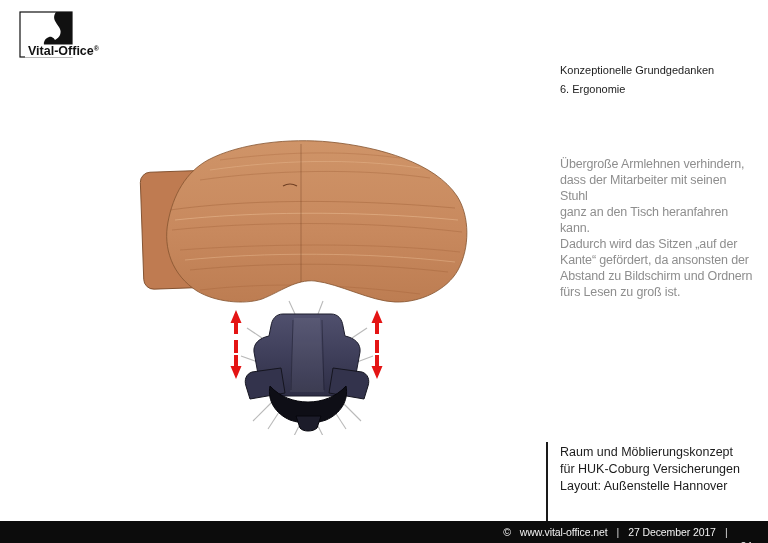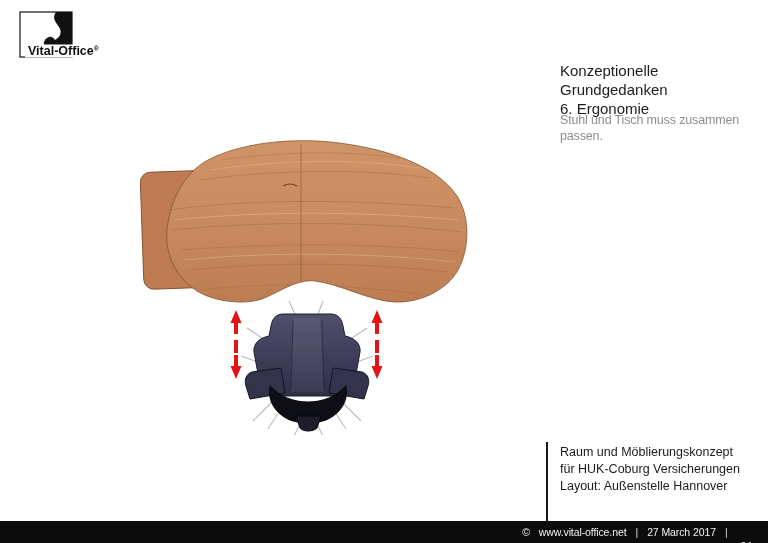--- a/index.html
+++ b/index.html
@@ -7,21 +7,21 @@
     position:relative;width:768px;height:543px;background:#ffffff;overflow:hidden;
     font-family:"Liberation Sans",sans-serif;
   }
   
   .logo{position:absolute;left:16px;top:10px;width:112px;height:52px;}
   
   .artwork{position:absolute;left:138px;top:133px;width:344px;height:302px;}
   
   .page-title{
     position:absolute;left:560px;top:61px;width:200px;
-    font-size:15px;line-height:19px;color:#1c1c1c;white-space:pre-line;
+    font-size:11px;line-height:19px;color:#1c1c1c;white-space:pre-line;
   }
   .body-par{
     position:absolute;left:560px;width:196px;
     font-size:12.5px;line-height:16px;color:#8e8e8e;
     letter-spacing:-0.15px;white-space:pre-line;
   }
   .p1{top:112px;}
   .p2{top:156px;}
   .p3{top:269px;}
   
@@ -135,30 +135,35 @@
     </g>
     <g fill="#e41414">
       <polygon points="377,310 371.5,323 375,323 375,334 379,334 379,323 382.5,323"></polygon>
       <rect x="375" y="340" width="4" height="13"></rect>
       <polygon points="377,379 371.5,366 375,366 375,355 379,355 379,366 382.5,366"></polygon>
     </g>
   </svg>
 
   <div class="page-title">Konzeptionelle Grundgedanken
 6. Ergonomie</div>
-  <div class="body-par p1">Stuhl und Tisch muss zusammen
-passen.</div>
+  <div class="body-par p2">Übergroße Armlehnen verhindern,
+dass der Mitarbeiter mit seinen Stuhl
+ganz an den Tisch heranfahren kann.
+Dadurch wird das Sitzen „auf der
+Kante“ gefördert, da ansonsten der
+Abstand zu Bildschirm und Ordnern
+fürs Lesen zu groß ist.</div>
 
   <div class="project-rule"></div>
   <div class="project-info">Raum und Möblierungskonzept
 für HUK-Coburg Versicherungen
 Layout: Außenstelle Hannover</div>
 
   <div class="statusbar">
     <span>©</span>
     <span>www.vital-office.net</span>
     <span class="sep">|</span>
-    <span>27 March 2017</span>
+    <span>27 December 2017</span>
     <span class="sep">|</span>
     <span class="pagenum">24</span>
   </div>
 
 </div>
 
 </body></html>

